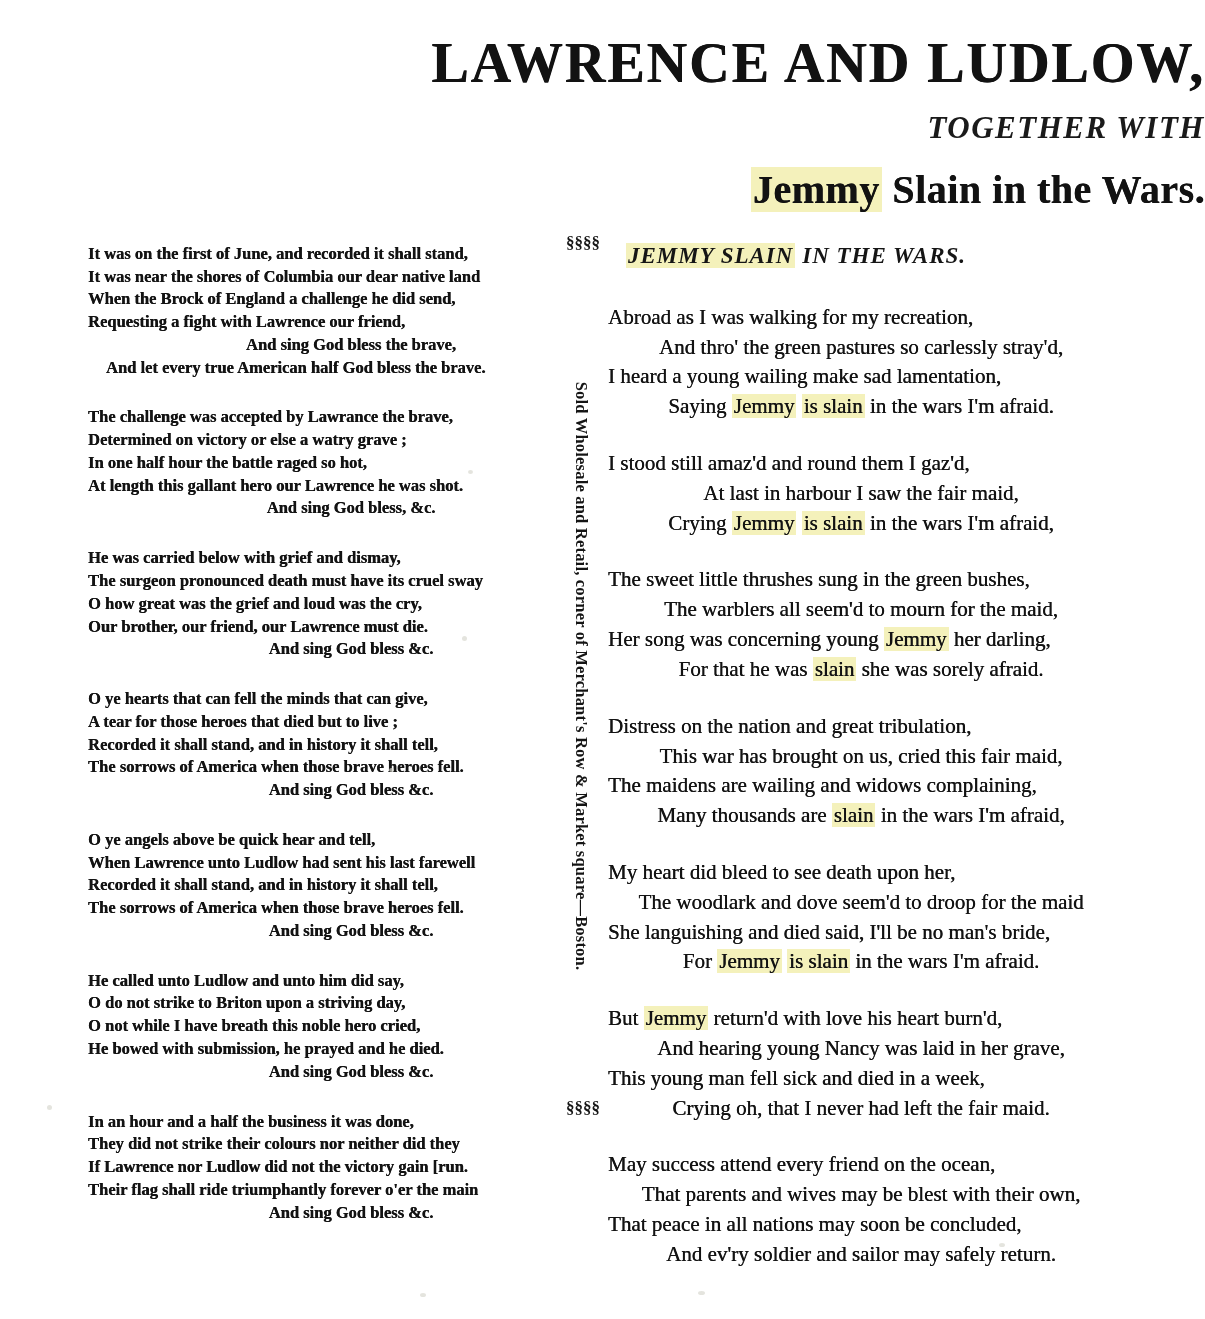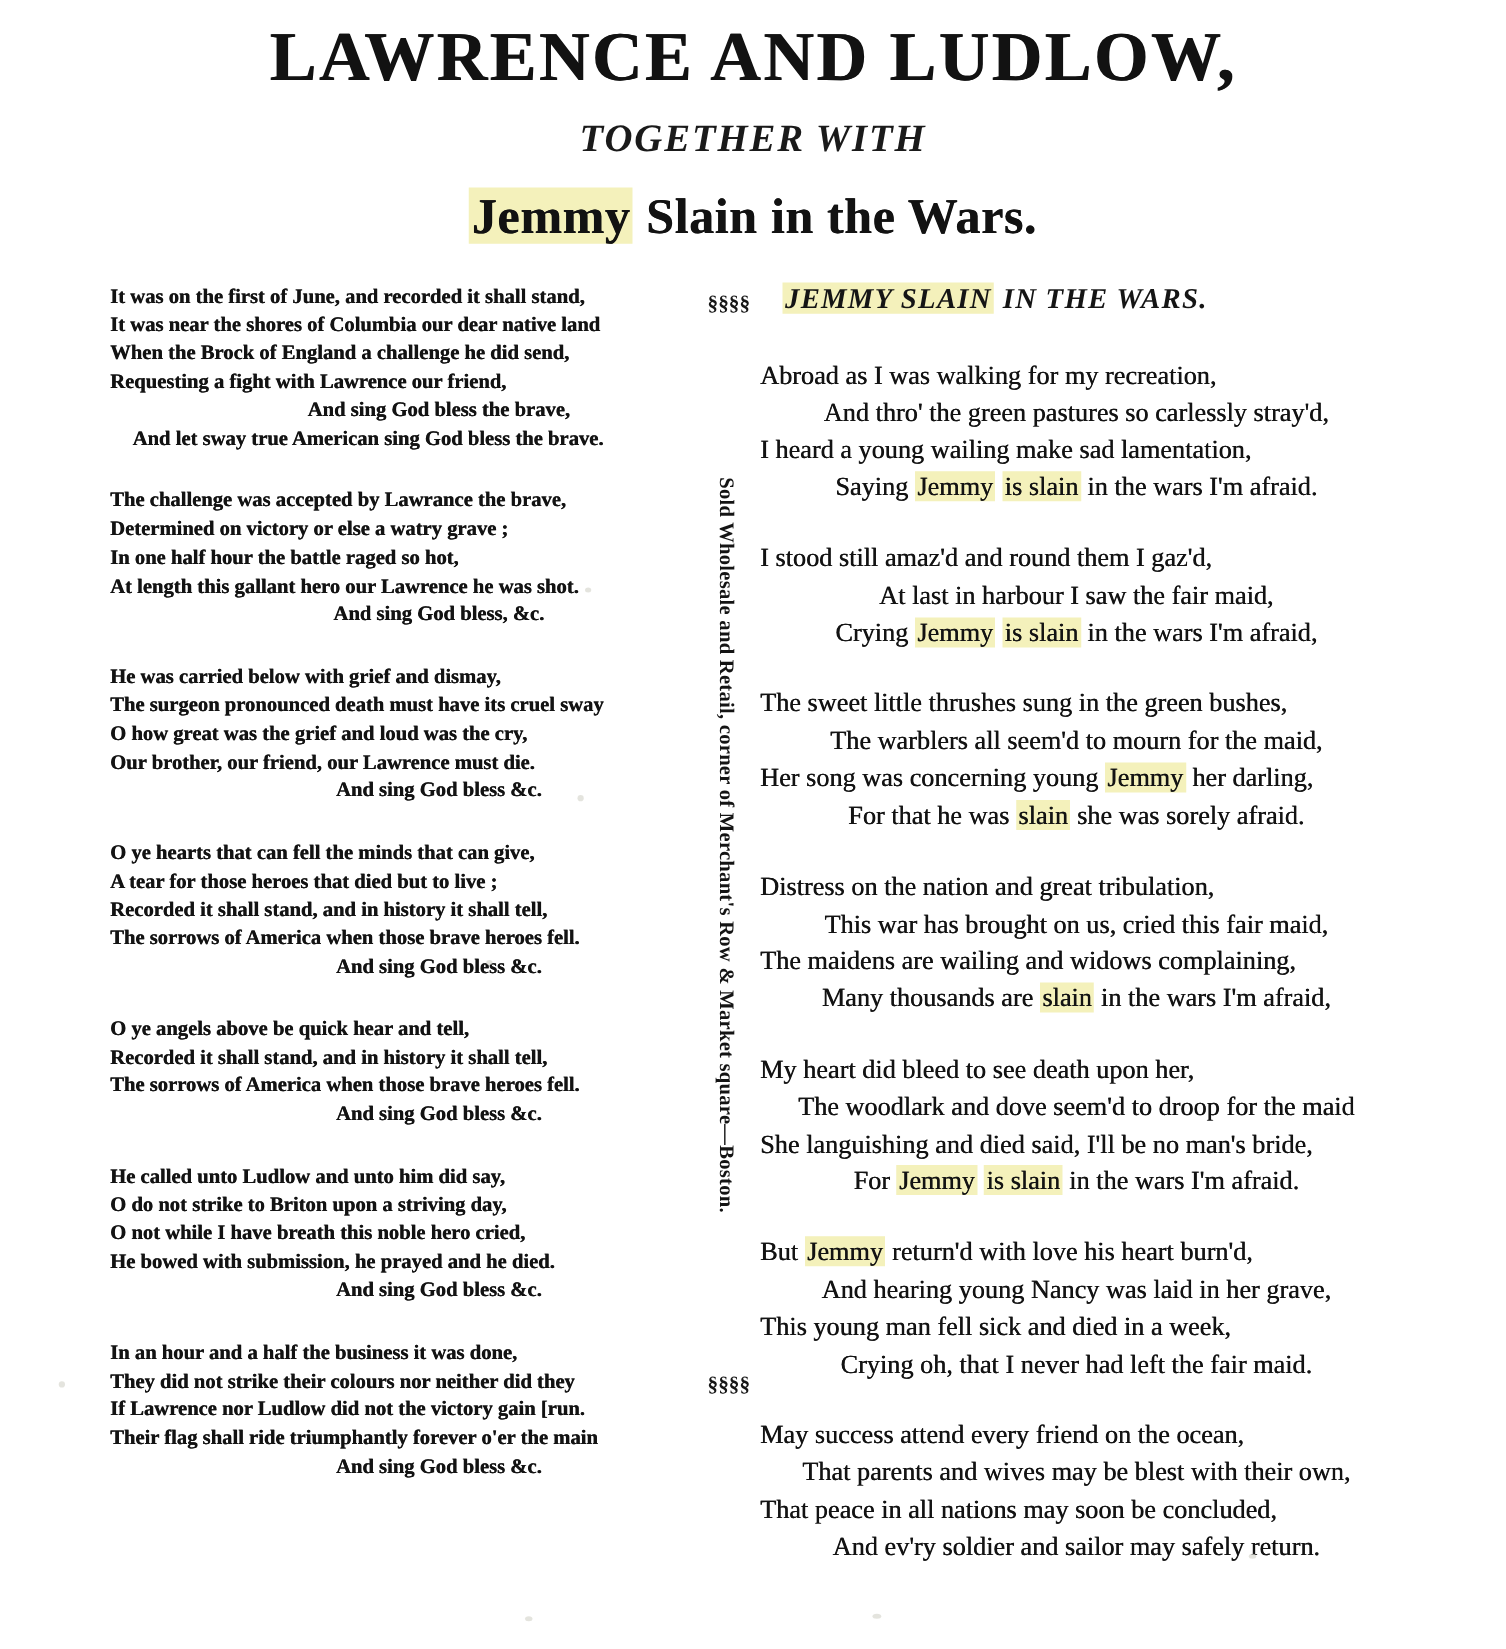--- a/index.html
+++ b/index.html
@@ -18,22 +18,22 @@
   .sheet {
     position: relative;
     width: 1205px;
     height: 1319px;
     box-sizing: border-box;
     padding: 0;
   }
 
   
   .masthead {
-    text-align: center;
-    padding-top: 17px;
+    text-align: right;
+    padding-top: 34px;
   }
   .title-main {
     font-family: "Liberation Serif", serif;
     font-weight: bold;
     font-size: 56px;
     letter-spacing: 2px;
     line-height: 1.05;
     color: #121212;
     text-shadow: 0.6px 0 0 #121212;
   }
@@ -168,21 +168,21 @@
   </div>
 
   <div class="columns">
     <div class="col col-left" id="col-left">
         <div class="stanza">
           <div class="ln">It was on the first of June, and recorded it shall stand,</div>
           <div class="ln">It was near the shores of Columbia our dear native land</div>
           <div class="ln">When the Brock of England a  challenge he did send,</div>
           <div class="ln">Requesting a fight with Lawrence our friend,</div>
           <div class="ln ind-1">And sing God bless  the brave,</div>
-          <div class="ln ind-2">And let sway true American sing God bless the brave.</div>
+          <div class="ln ind-2">And let every true American half God bless the brave.</div>
         </div>
         <div class="stanza">
           <div class="ln">The challenge was accepted by Lawrance the brave,</div>
           <div class="ln">Determined on victory or else a watry  grave ;</div>
           <div class="ln">In one half hour the battle raged so hot,</div>
           <div class="ln">At length this gallant hero our Lawrence he was shot.</div>
           <div class="ln ind-1">And sing God bless, &amp;c.</div>
         </div>
         <div class="stanza">
           <div class="ln">He was carried below with grief and dismay,</div>
@@ -193,20 +193,21 @@
         </div>
         <div class="stanza">
           <div class="ln">O ye hearts that can fell the  minds that can give,</div>
           <div class="ln">A tear for those heroes that died but to live ;</div>
           <div class="ln">Recorded it shall stand, and in history it shall tell,</div>
           <div class="ln">The sorrows of America when those brave heroes fell.</div>
           <div class="ln ind-1">And sing God bless &amp;c.</div>
         </div>
         <div class="stanza">
           <div class="ln">O ye angels above be quick hear and tell,</div>
+          <div class="ln">When Lawrence unto Ludlow had sent his last farewell</div>
           <div class="ln">Recorded it shall stand, and in history it  shall tell,</div>
           <div class="ln">The sorrows of America when those brave heroes fell.</div>
           <div class="ln ind-1">And sing God bless &amp;c.</div>
         </div>
         <div class="stanza">
           <div class="ln">He called unto Ludlow and unto him did say,</div>
           <div class="ln">O do not strike to Briton upon a striving  day,</div>
           <div class="ln">O not while I have breath this noble hero cried,</div>
           <div class="ln">He bowed with submission, he prayed and he died.</div>
           <div class="ln ind-1">And sing God bless &amp;c.</div>

